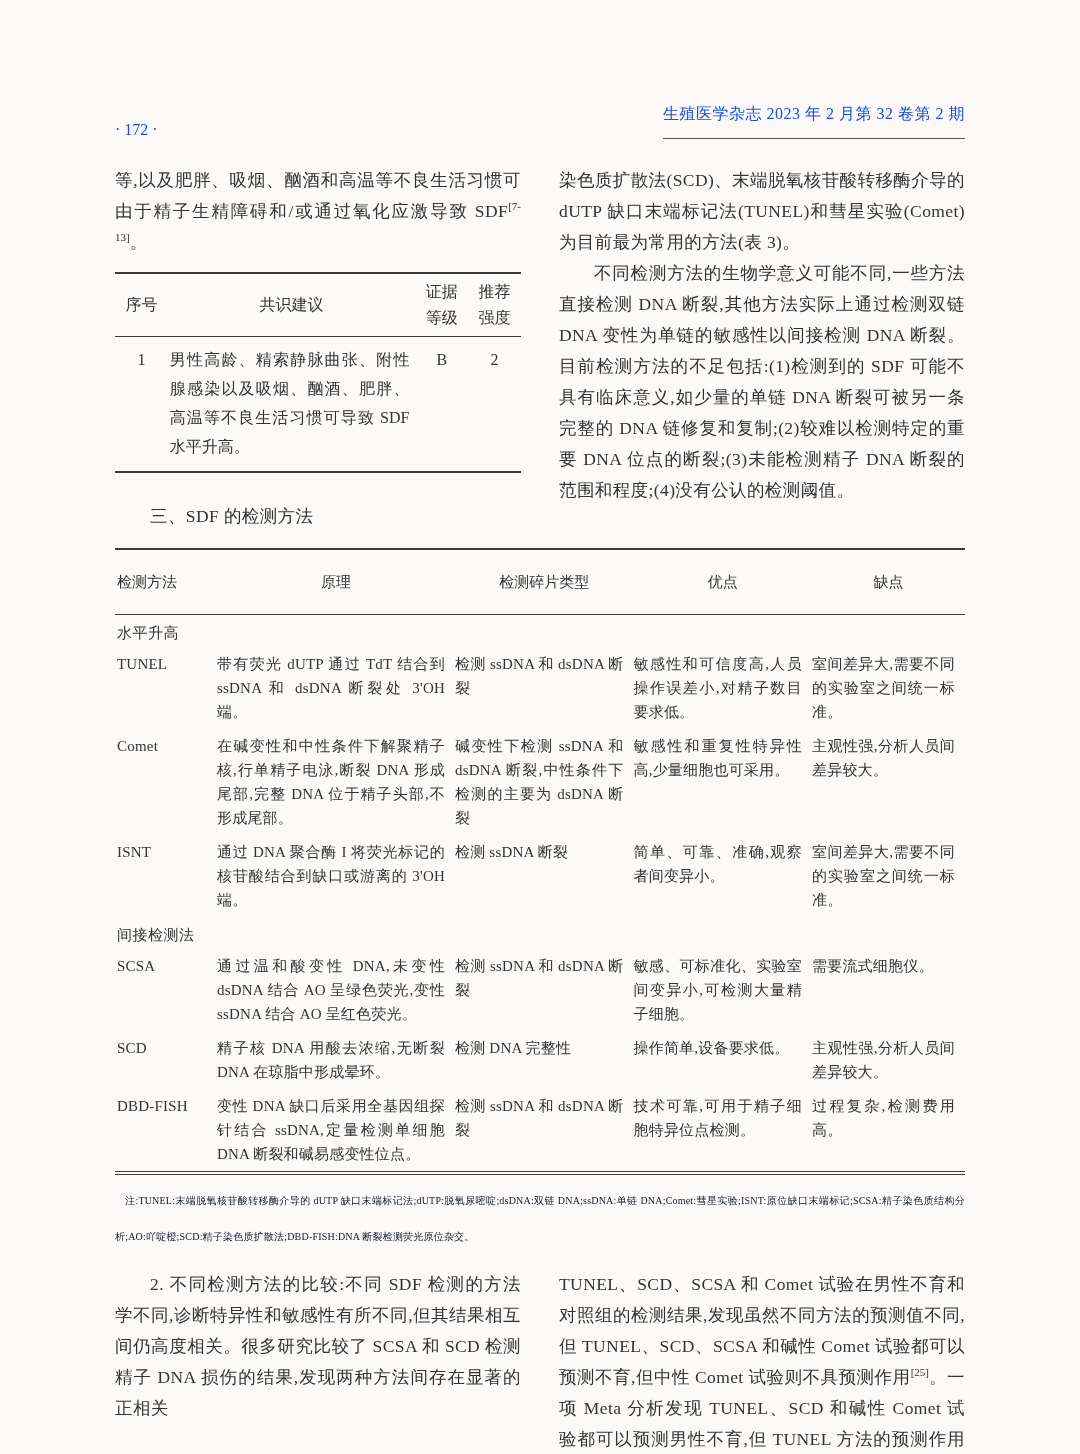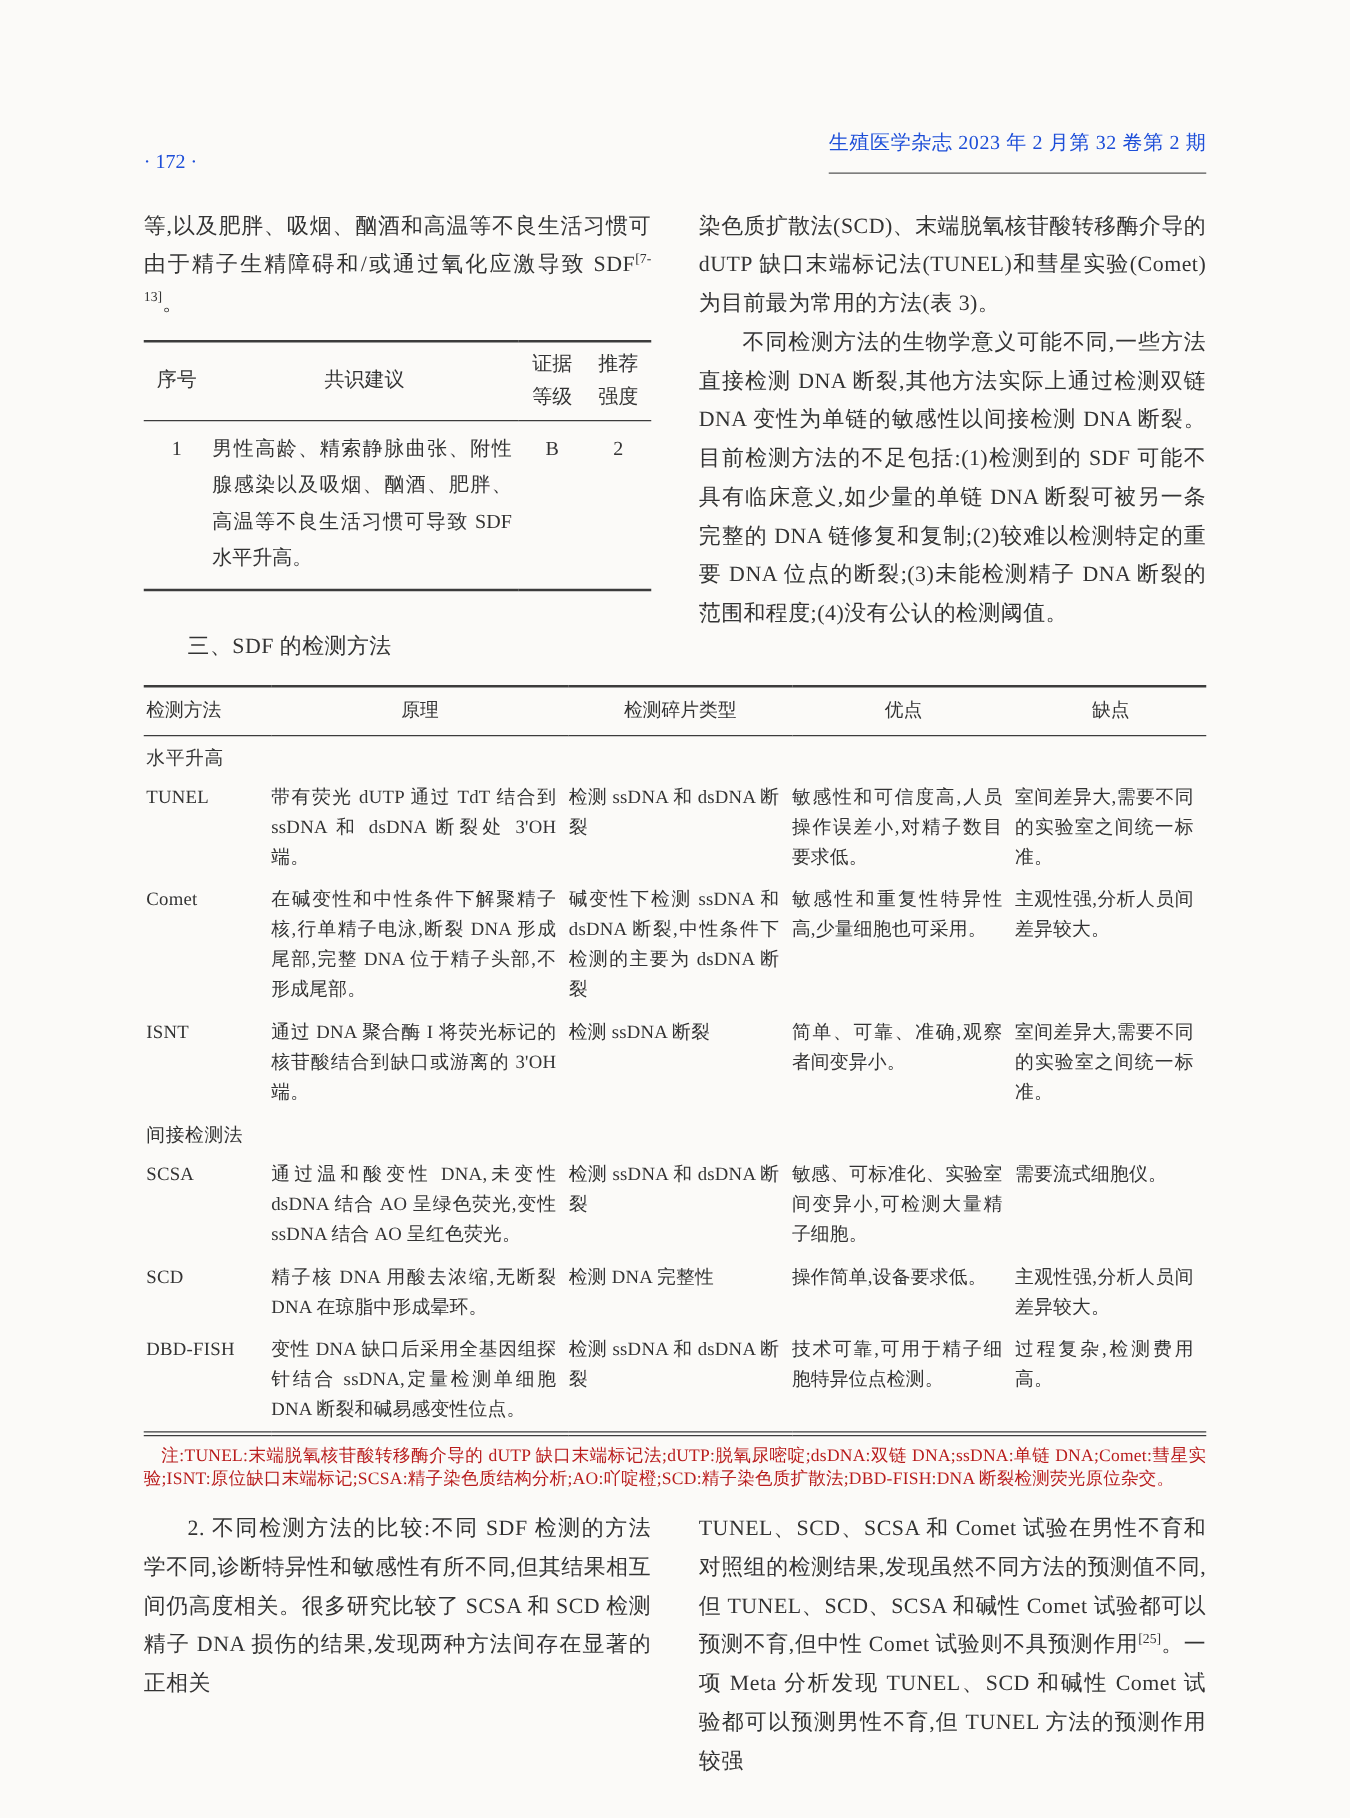--- a/index.html
+++ b/index.html
@@ -86,45 +86,45 @@
     width:100%;
     border-collapse:collapse;
     margin-top:10px;
     font-size:15px;
     line-height:24px;
     border-top:2.5px solid #3c3c3c;
     border-bottom:4px double #3c3c3c;
   }
   table.main thead td{
     border-bottom:1.5px solid #3c3c3c;
-    padding:7px 4px;
+    padding:20px 4px;
     text-align:center;
     font-family:Liberation Serif, serif;
   }
   table.main thead td:first-child{text-align:left;padding-left:2px;}
   table.main td{vertical-align:top;}
   table.main tbody td{
     padding:5px 10px 5px 0;
     text-align:justify;
     letter-spacing:.2px;
   }
   table.main td.section{
     padding:6px 0 2px 2px;
     text-align:left;
     letter-spacing:.5px;
   }
   table.main td.method{padding-left:2px;}
   .tbl3-note{
     margin:8px 0 0 0;
-    font-size:14px;
-    line-height:18px;
+    font-size:10px;
+    line-height:36px;
     text-align:justify;
     text-indent:1em;
     letter-spacing:.2px;
-    color:#b91c1c;
+    color:#0f172a;
   }
 </style>
 </head>
 <body>
 
 <div class="page">
 
   <div class="header-row">
     <span>· 172 ·</span>
     <span class="journal-title">生殖医学杂志 2023 年 2 月第 32 卷第 2 期</span>

